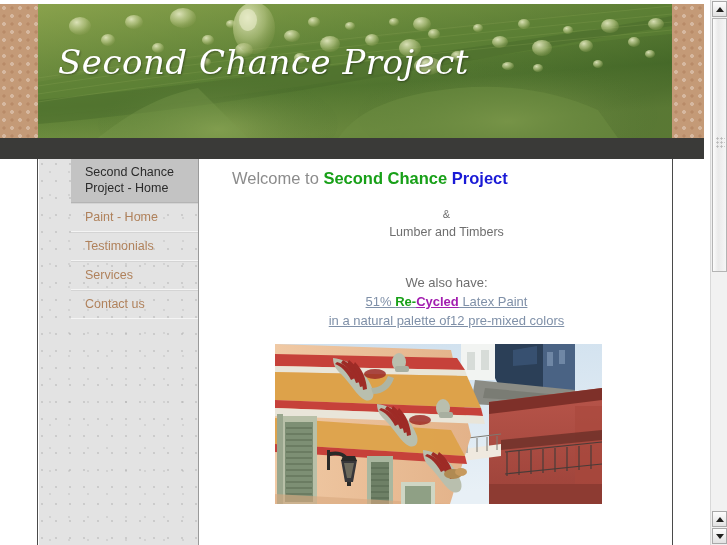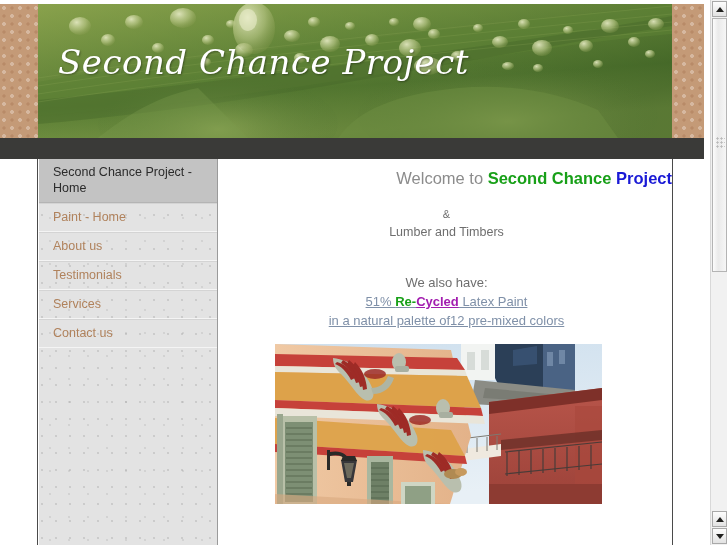--- a/index.html
+++ b/index.html
@@ -83,29 +83,30 @@
     border-left: 1px solid #4a4a4a;
     border-right: 1px solid #4a4a4a;
     box-sizing: border-box;
   }
 
   
   .sidebar {
     position: absolute;
     left: 39px;
     top: 159px;
-    width: 179px;
+    width: 160px;
     height: 386px;
     background-color: #e3e3e3;
     background-image:
       radial-gradient(circle at 3px 5px, rgba(150,150,150,0.30) 0.7px, rgba(0,0,0,0) 1.1px),
       radial-gradient(circle at 11px 13px, rgba(150,150,150,0.22) 0.7px, rgba(0,0,0,0) 1.1px);
     background-size: 14px 17px, 19px 23px;
     border-right: 1px solid #9a9a9a;
     box-sizing: border-box;
+    padding-left: 32px;
   }
   .nav-item {
     display: block;
     padding: 5px 0 6px 14px;
     font-size: 12.5px;
     line-height: 16px;
     color: #b0825c;
     text-decoration: none;
     border-bottom: 1px solid #f4f4f4;
     border-top: 1px solid #d4d4d4;
@@ -126,21 +127,20 @@
     height: 386px;
     background: #ffffff;
     overflow: hidden;
   }
   .welcome {
     margin: 10px 0 0 11px;
     font-size: 16.5px;
     color: #8c8c8c;
     font-weight: 400;
     white-space: nowrap;
-    text-align: right;
   }
   .welcome .g { color: #18a018; font-weight: bold; }
   .welcome .b { color: #1a1ad6; font-weight: bold; }
 
   .body-block {
     margin-top: 17px;
     text-align: center;
     font-size: 12.5px;
     color: #6e6e6e;
     line-height: 18px;
@@ -330,21 +330,20 @@
     <div class="banner-title">Second Chance Project</div>
   </div>
 
   <div class="dark-bar"></div>
 
   <div class="page-column"></div>
 
   <nav class="sidebar">
     <a class="nav-item active" href="#">Second Chance Project - Home</a>
     <a class="nav-item" href="#">Paint - Home</a>
-    <a class="nav-item" href="#">About us</a>
     <a class="nav-item" href="#">Testimonials</a>
     <a class="nav-item" href="#">Services</a>
     <a class="nav-item" href="#">Contact us</a>
   </nav>
 
   <main class="content">
 
     <h1 class="welcome"><span>Welcome to </span><span class="g">Second Chance</span><span> </span><span class="b">Project</span></h1>
 
     <div class="body-block">

